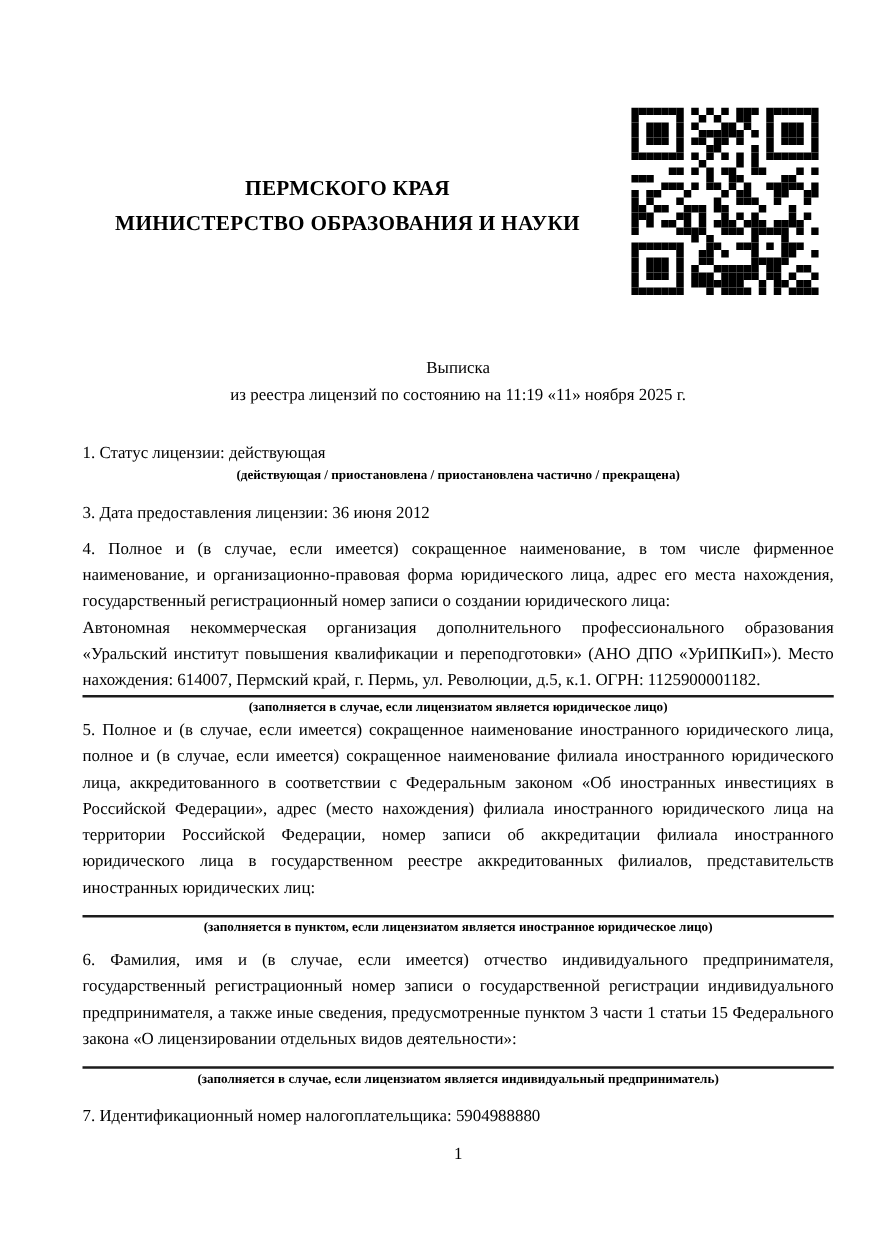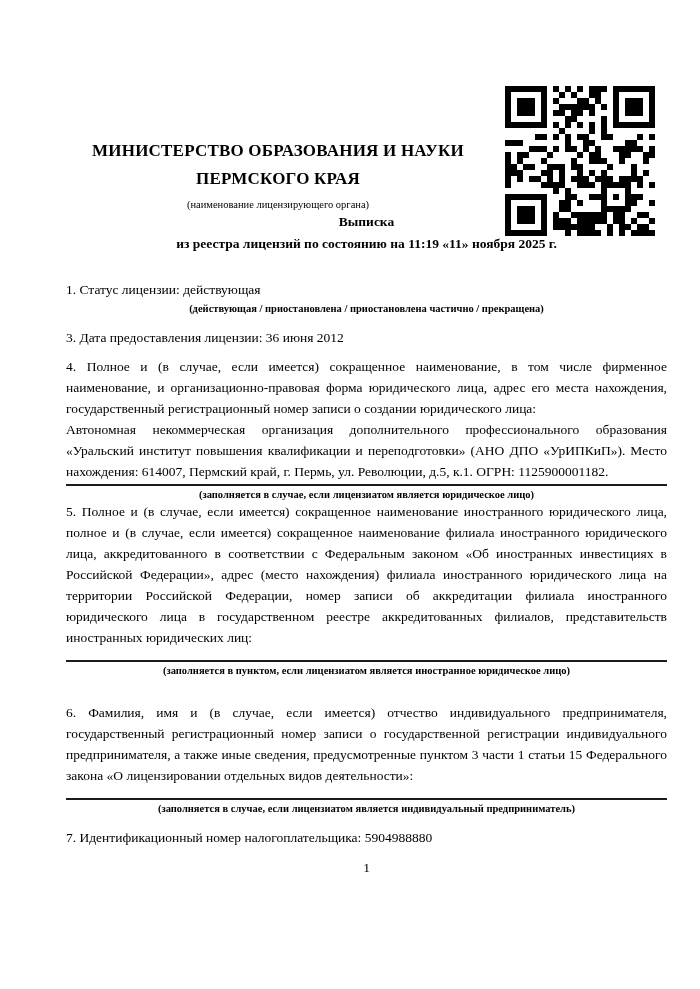--- a/index.html
+++ b/index.html
@@ -36,36 +36,36 @@
   
   .qr {
     position: absolute;
     left: 505px;
     top: 86px;
     width: 150px;
     height: 150px;
   }
   
   .doc-title {
+    margin-top: 90px;
     text-align: center;
     font-size: 13.5px;
     line-height: 22px;
-    font-weight: bold;
   }
   
   .item {
     font-size: 13.5px;
     line-height: 21px;
     font-family: Liberation Serif, serif;
   }
   .just { text-align: justify; }
   .mt24 { margin-top: 24px; }
   .mt18 { margin-top: 18px; }
   .mt12 { margin-top: 12px; }
-  .mt10 { margin-top: 25px; }
+  .mt10 { margin-top: 8px; }
   .mt8  { margin-top: 8px; }
   .mt6  { margin-top: 0; }
   .small-caption {
     font-size: 10.5px;
     line-height: 13px;
     text-align: center;
     margin-top: 2px;
     font-weight: bold;
   }
   .rule {
@@ -403,23 +403,22 @@
           <rect x="126" y="144" width="6" height="6"></rect>
           <rect x="132" y="144" width="6" height="6"></rect>
           <rect x="138" y="144" width="6" height="6"></rect>
           <rect x="144" y="144" width="6" height="6"></rect>
         </g>
       </svg></div>
 
   <div class="content">
 
     <div class="org-block">
+      <div class="org-name">ПЕРМСКОГО КРАЯ</div>
       <div class="org-name">МИНИСТЕРСТВО ОБРАЗОВАНИЯ И НАУКИ</div>
-      <div class="org-name">ПЕРМСКОГО КРАЯ</div>
-      <div class="org-caption">(наименование лицензирующего органа)</div>
     </div>
 
     <div class="doc-title">
       <div>Выписка</div>
       <div>из реестра лицензий по состоянию на 11:19 «11» ноября 2025 г.</div>
     </div>
 
     <div class="item mt24">1. Статус лицензии: действующая</div>
     <div class="small-caption">(действующая / приостановлена / приостановлена частично / прекращена)</div>
 

